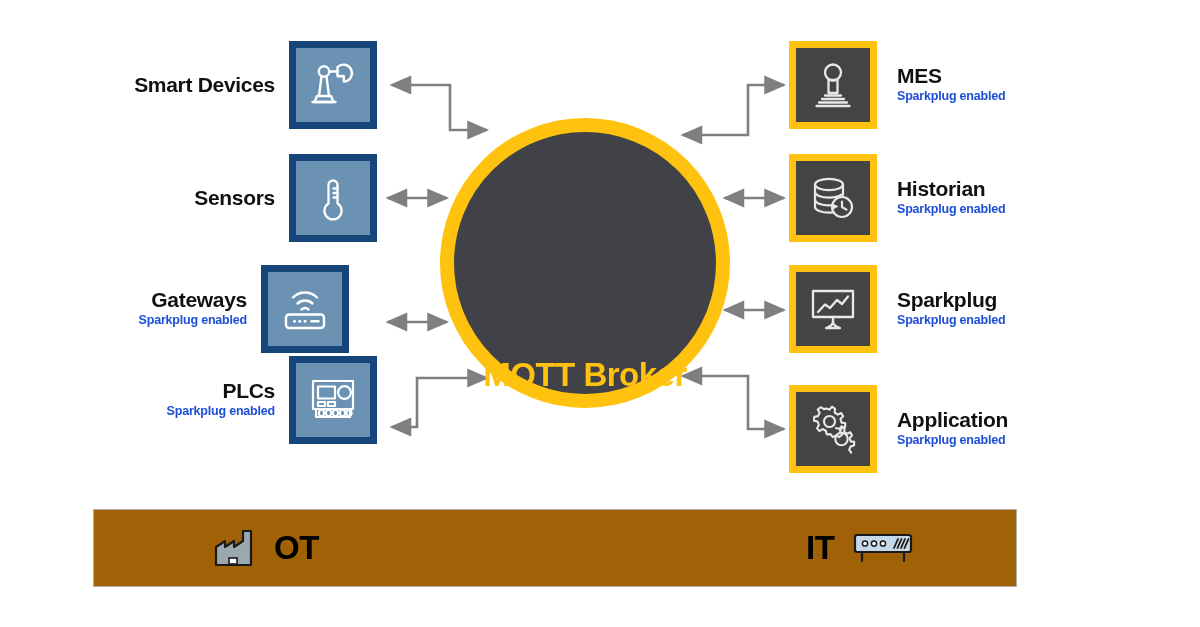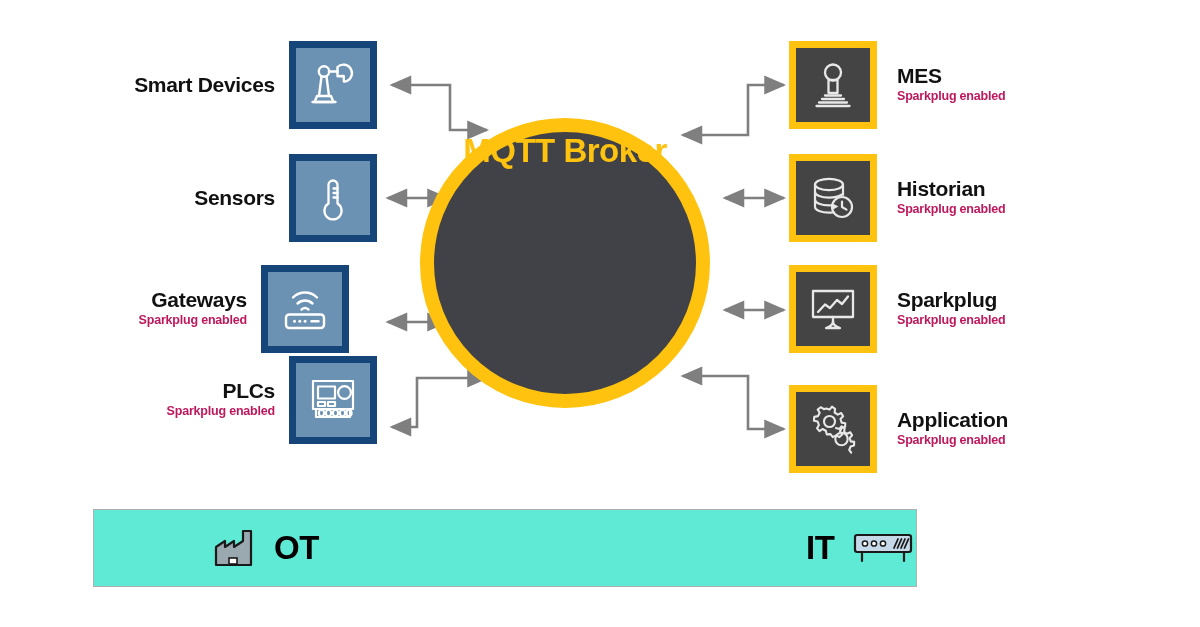--- a/index.html
+++ b/index.html
@@ -62,54 +62,54 @@
     font-size: 21px;
     font-weight: bold;
     color: #111111;
     letter-spacing: -0.3px;
     line-height: 1.05;
     white-space: nowrap;
   }
   .node-sub {
     font-size: 12.5px;
     font-weight: bold;
-    color: #be185d;
+    color: #1d4ed8;
     letter-spacing: -0.2px;
     line-height: 1.25;
     margin-top: 2px;
     white-space: nowrap;
   }
 
   
   #broker {
     position: absolute;
-    left: 420px; top: 118px;
+    left: 440px; top: 118px;
     width: 290px; height: 290px;
     border-radius: 50%;
     background: #414247;
     border: 14px solid #ffc20e;
     display: flex;
-    align-items: flex-start;
+    align-items: flex-end;
     justify-content: center;
   }
   #broker-label {
     color: #ffc20e;
     font-size: 33px;
     font-weight: bold;
     letter-spacing: -0.5px;
     white-space: nowrap;
   }
 
   
   #legend {
     position: absolute;
     left: 93px; top: 509px;
-    width: 824px; height: 78px;
+    width: 924px; height: 78px;
     border: 1.5px solid #b0b0b0;
-    background: #5eead4;
+    background: #a16207;
   }
   .legend-group {
     position: absolute;
     top: 0; height: 100%;
     display: flex;
     align-items: center;
   }
   #legend-ot { left: 120px; }
   #legend-it { left: 712px; }
   .legend-text {

